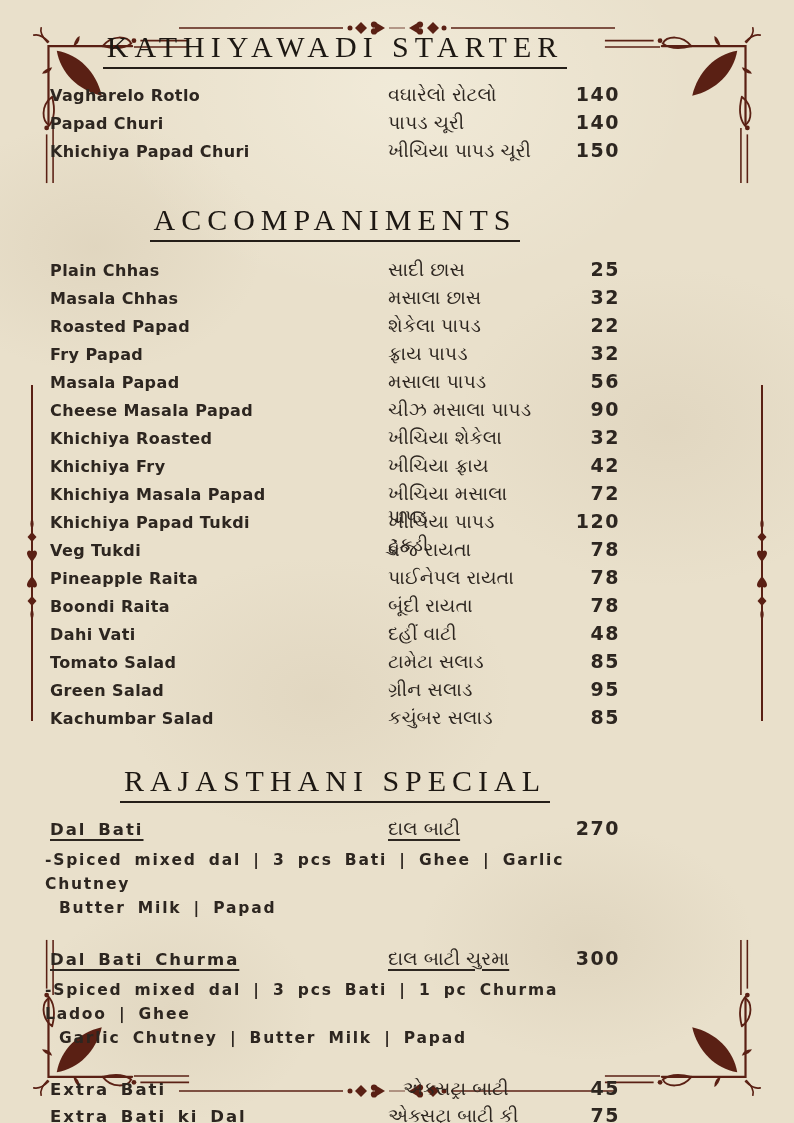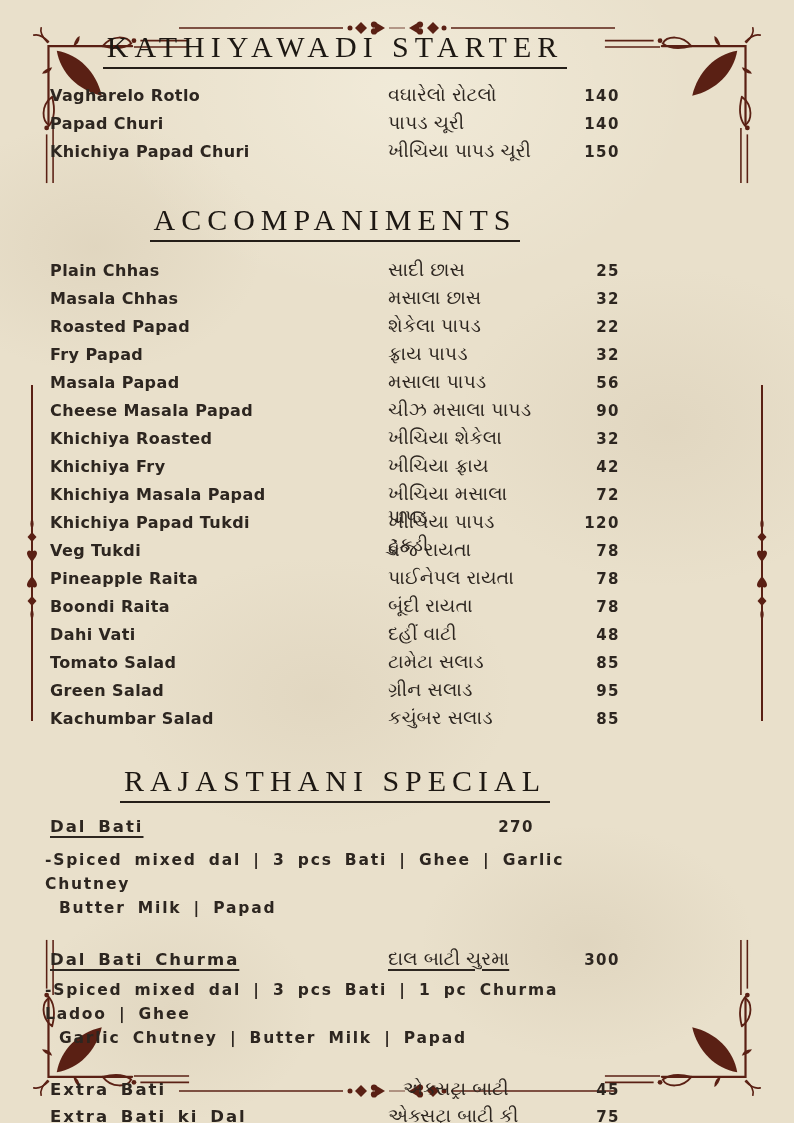--- a/index.html
+++ b/index.html
@@ -25,21 +25,21 @@
     display:inline-block;letter-spacing:6px;border-bottom:2.5px solid #241e18;padding:0 4px 3px 4px;
   }
   section.s1{margin-top:36px;}
   section.s2{margin-top:30px;}
   .rows{margin-top:14px;}
   .s1 .rows{margin-top:16px;}
   .row{display:grid;grid-template-columns:338px 1fr 86px;align-items:baseline;height:28px;}
   .s2 .row{height:27px;}
   .name{font-size:16px;font-weight:600;letter-spacing:.4px;}
   .guj{font-size:19px;font-weight:500;}
-  .price{text-align:right;font-size:15px;font-weight:600;letter-spacing:1.5px;}
+  .price{text-align:right;font-size:19px;font-weight:600;letter-spacing:1.5px;}
   .s2 .name{font-size:16.5px;letter-spacing:2px;word-spacing:4px;font-weight:700;}
   .u{text-decoration:underline;text-underline-offset:4px;text-decoration-thickness:2px;}
   .desc{margin:4px 0 27px -5px;}
   .descline{font-size:15.5px;font-weight:700;letter-spacing:1.8px;word-spacing:5px;line-height:24px;}
   .descline.cont{padding-left:14px;}
   .gap-before{margin-top:22px;gap:15px;}
   
   .deco{position:absolute;pointer-events:none;}
   .corner{width:170px;height:170px;}
   .corner.tl{left:20px;top:14px;}
@@ -334,20 +334,21 @@
             <span class="guj">કચુંબર સલાડ</span>
             <span class="price">85</span>
           </div>
         </div>
     </section>
     <section class="s2">
       <h2><span class="tw">RAJASTHANI SPECIAL</span></h2>
       <div class="rows">
           <div class="row">
             <span class="name u">Dal Bati</span>
+            <span class="guj u">દાલ બાટી</span>
             <span class="price">270</span>
           </div>
           <div class="desc">
             <div class="descline">-Spiced mixed dal | 3 pcs Bati | Ghee | Garlic Chutney</div>
             <div class="descline cont">Butter Milk | Papad</div>
           </div>
           <div class="row">
             <span class="name u">Dal Bati Churma</span>
             <span class="guj u">દાલ બાટી ચુરમા</span>
             <span class="price">300</span>

